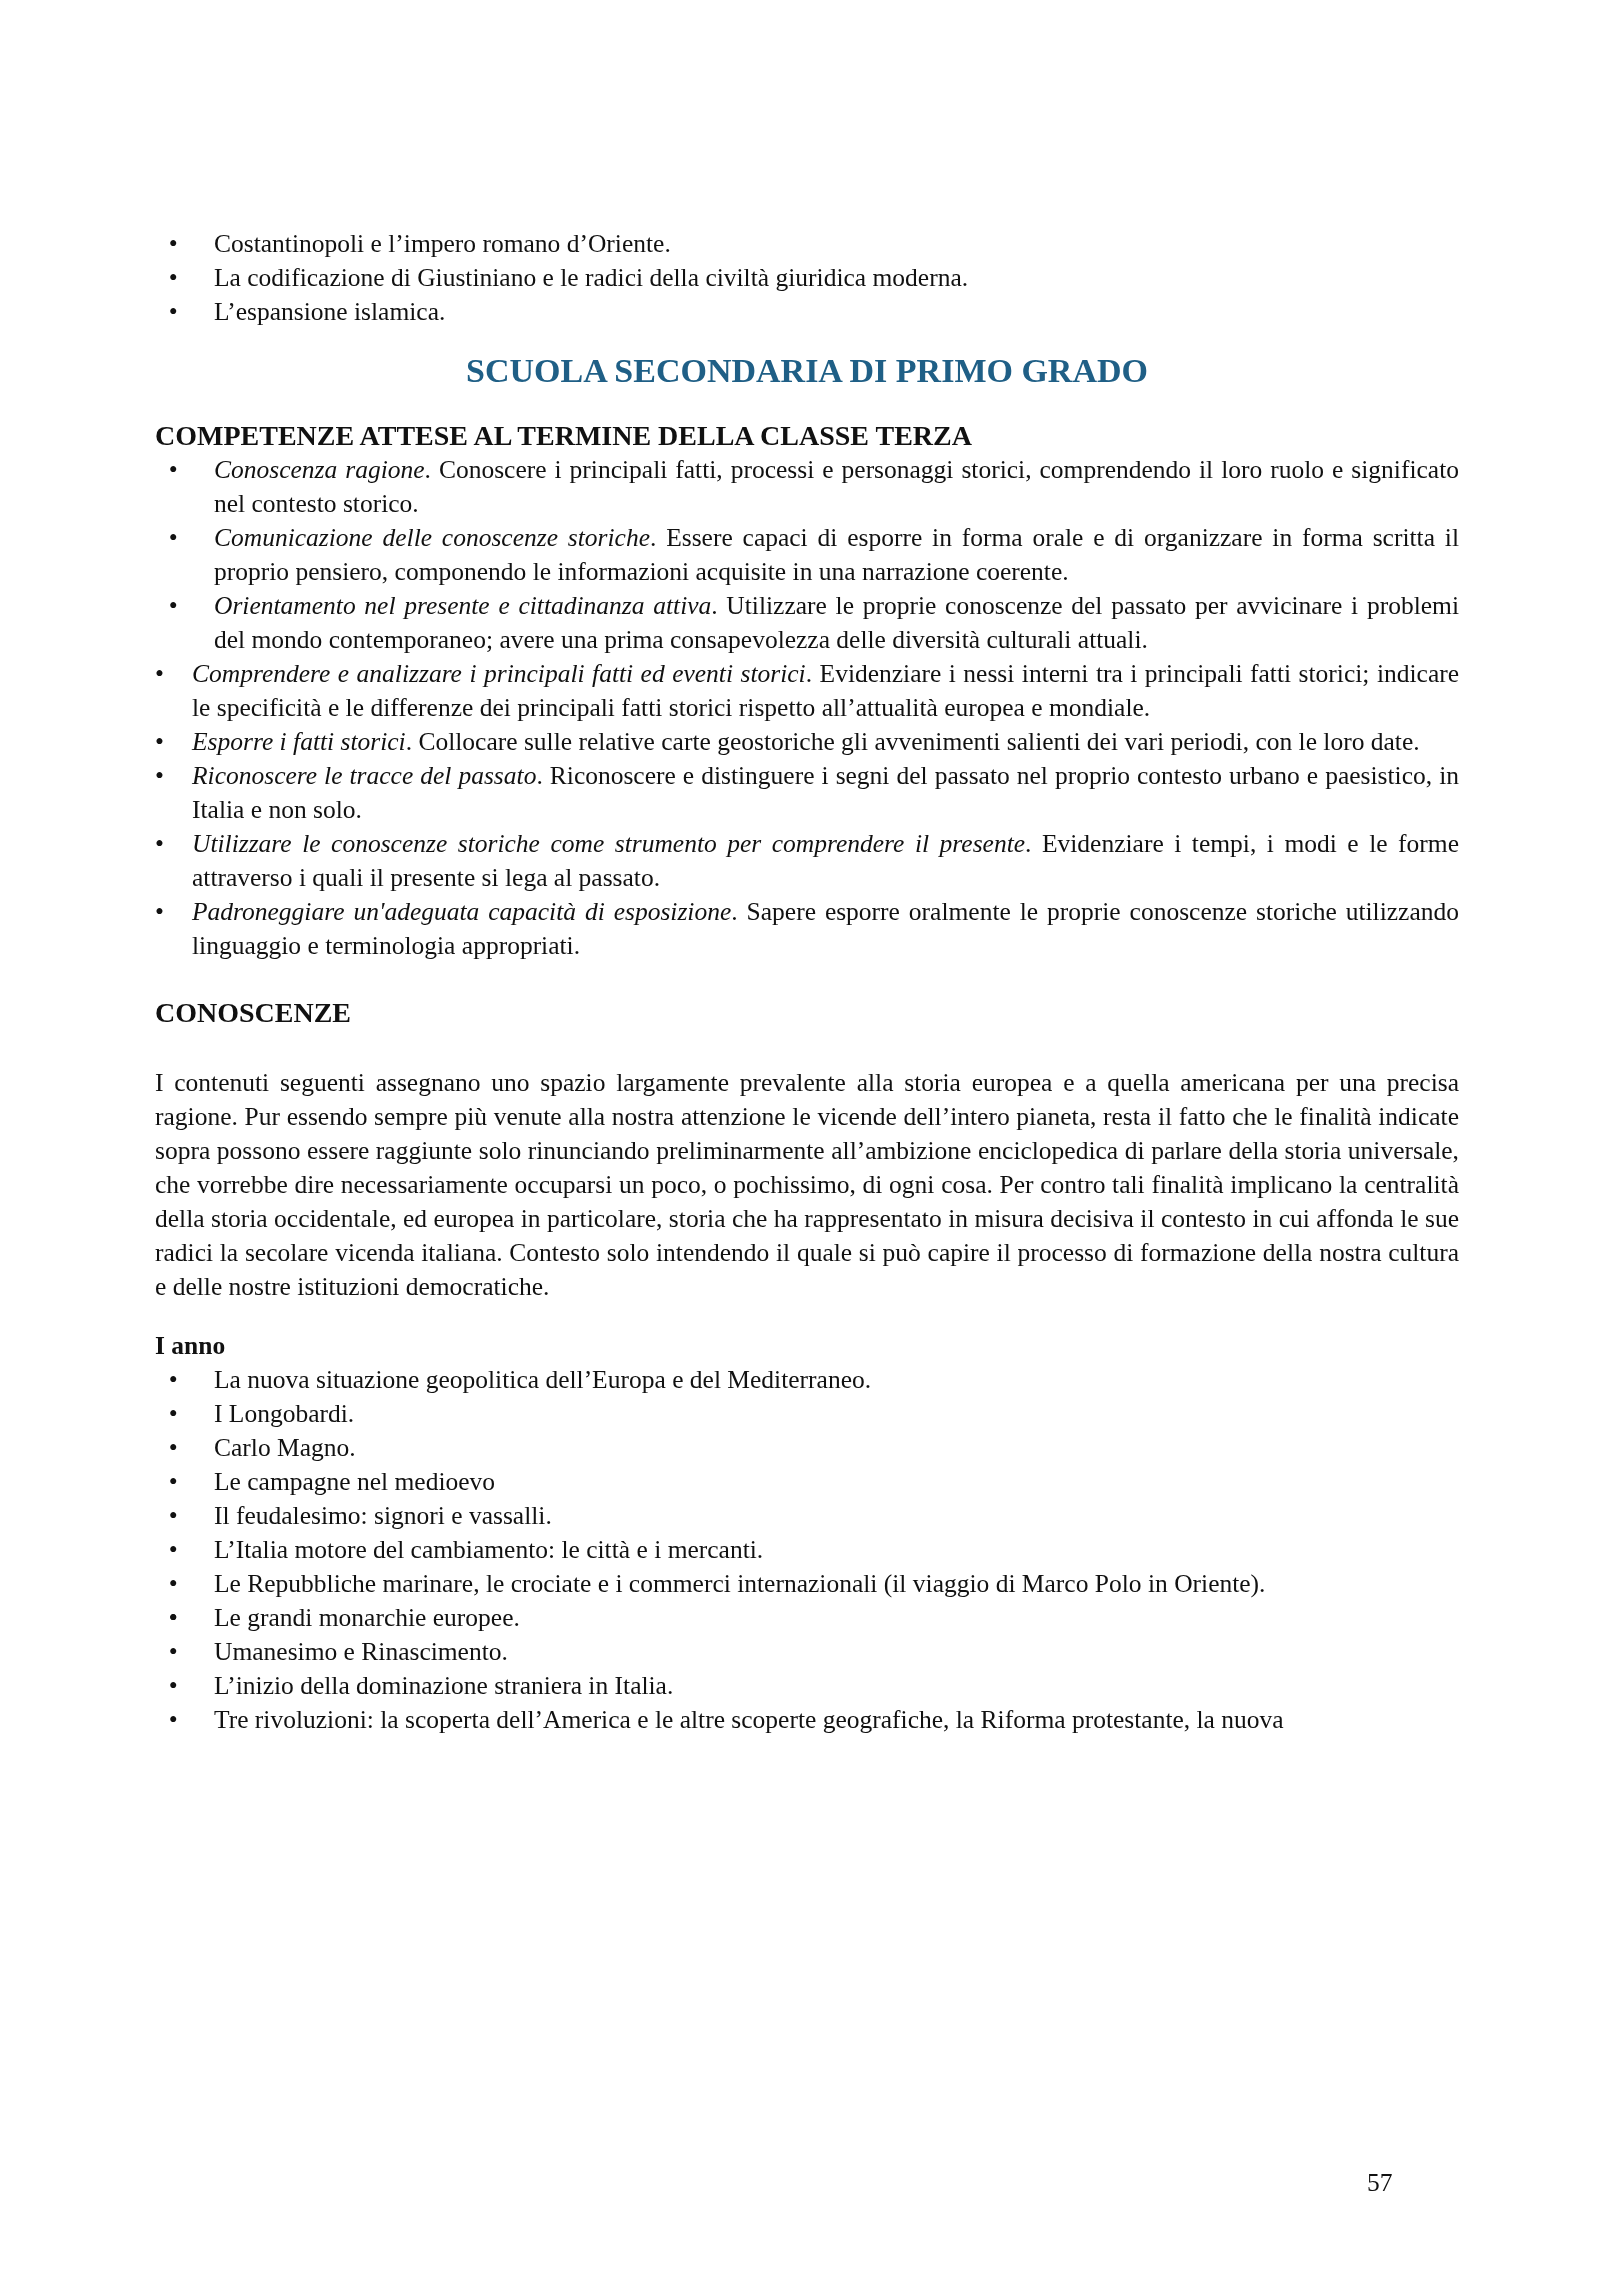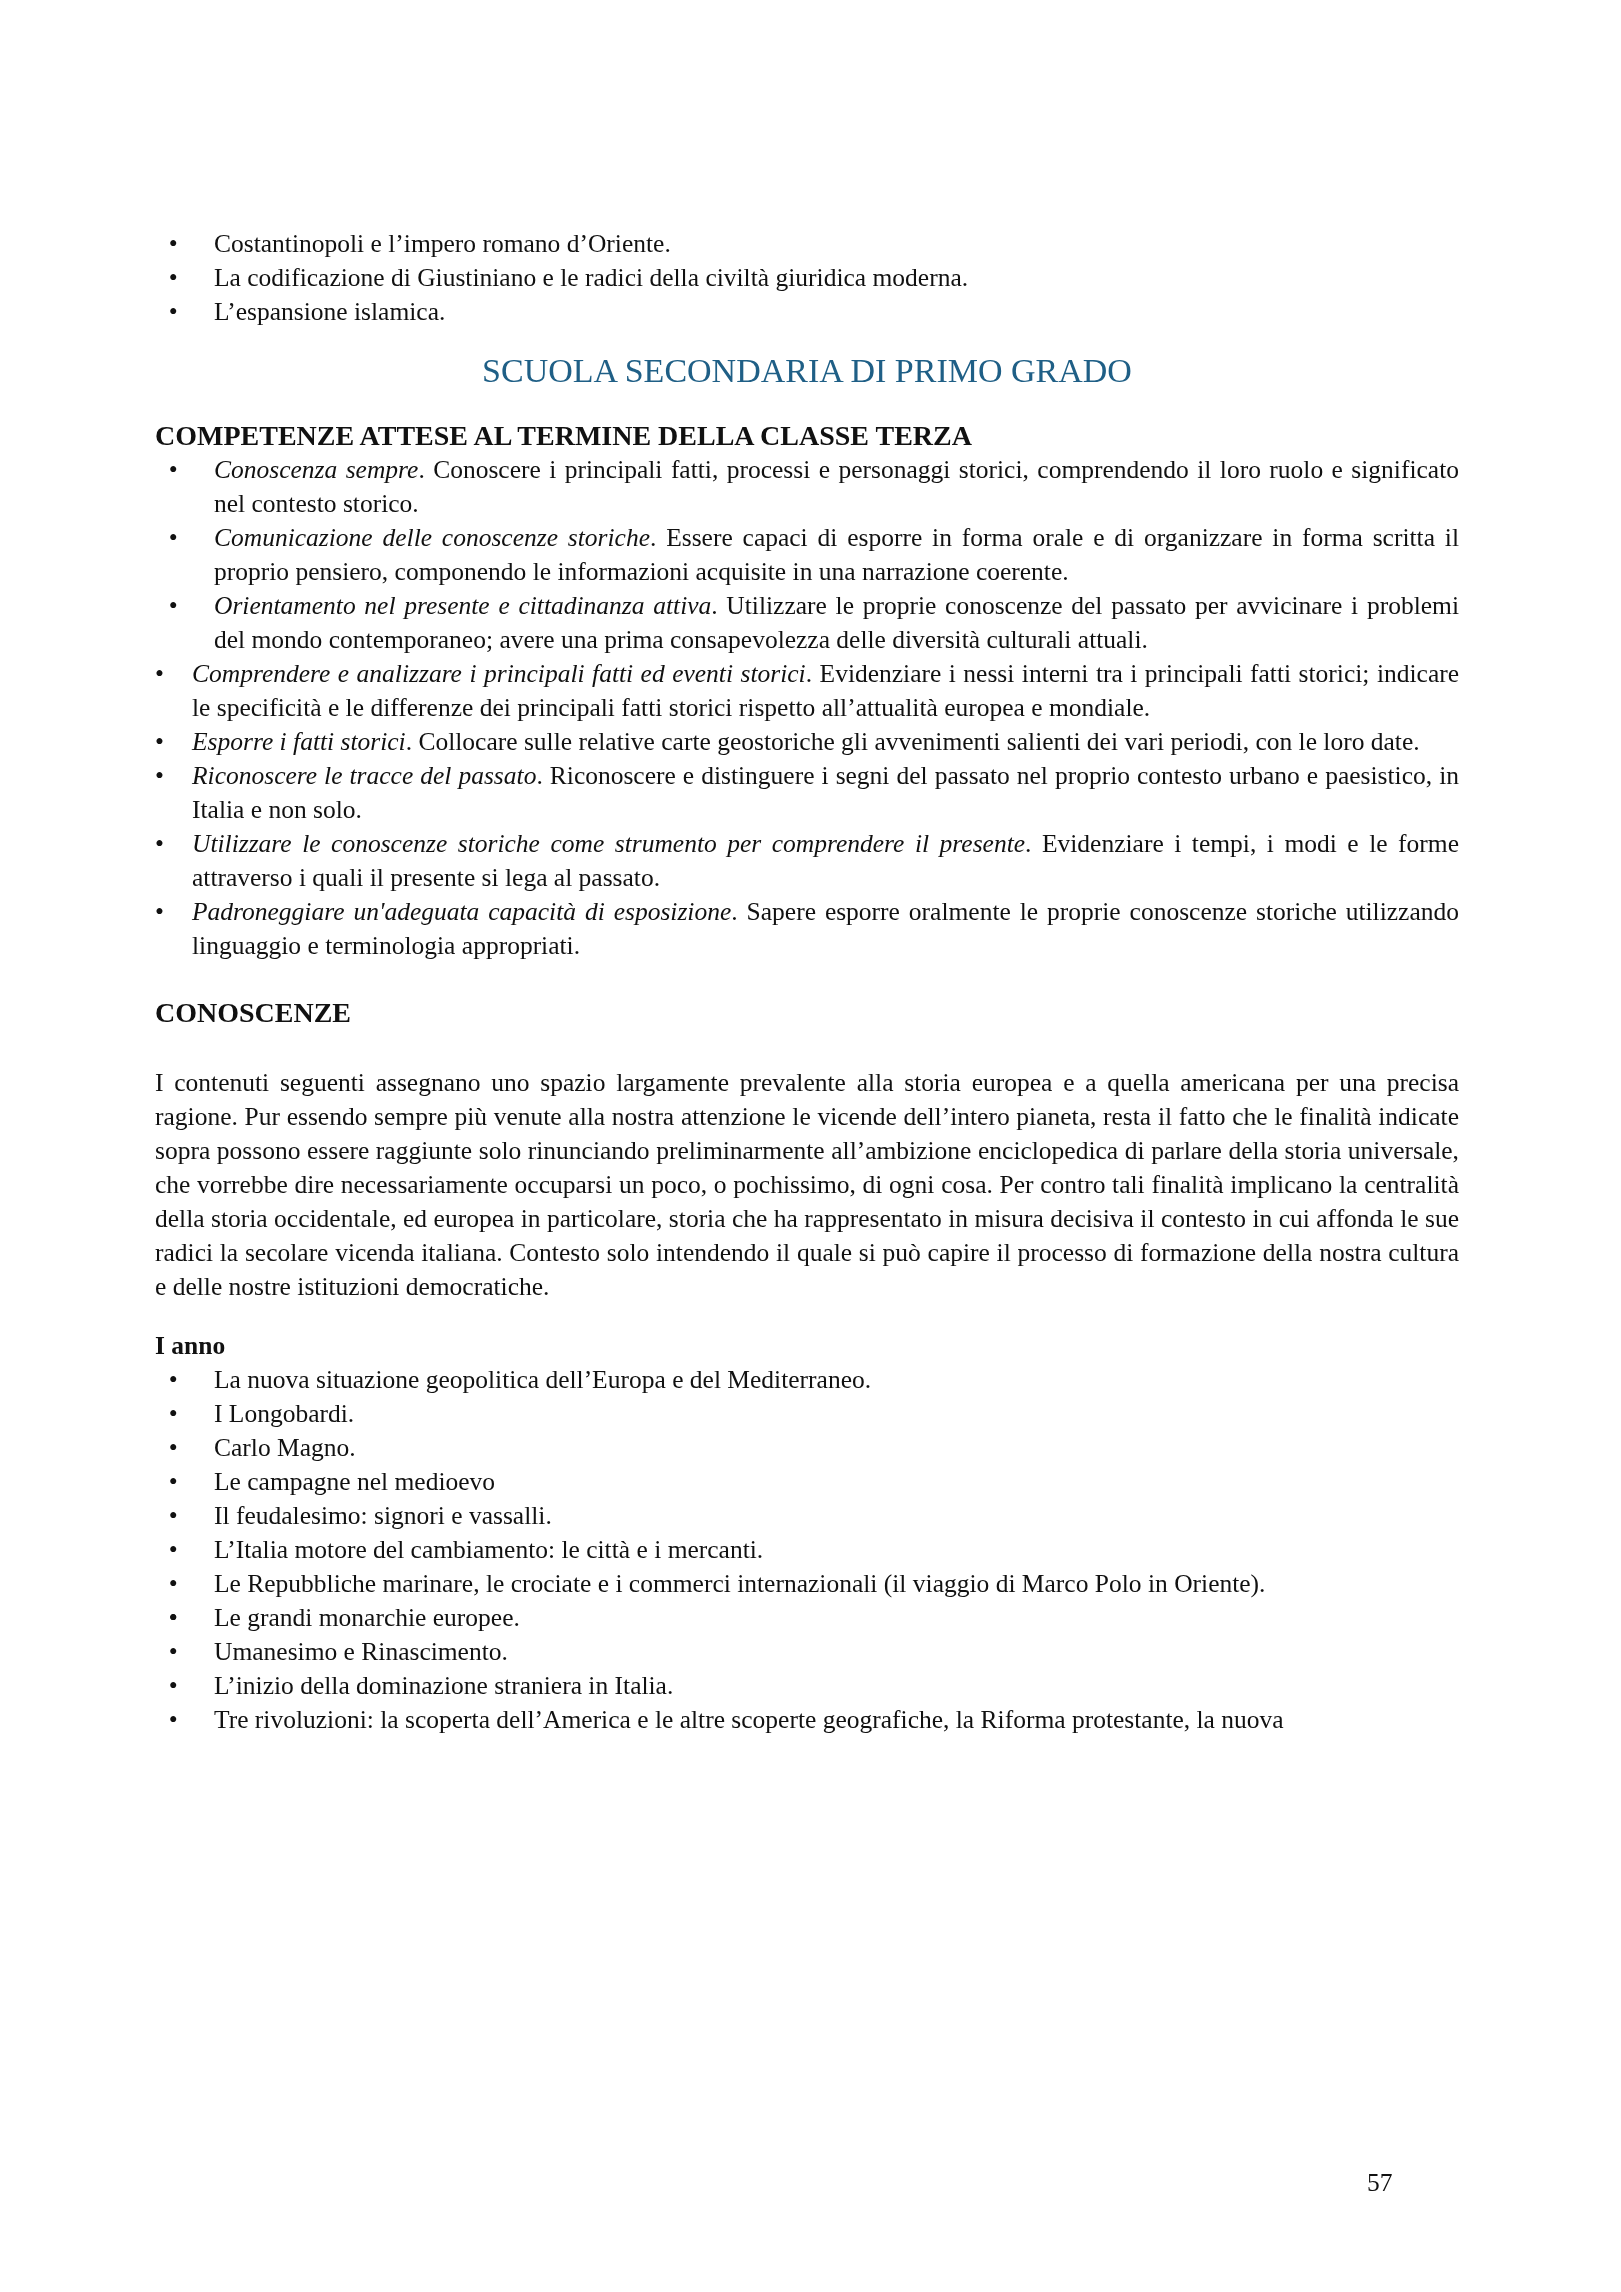--- a/index.html
+++ b/index.html
@@ -52,21 +52,21 @@
     }
     ul.blist.flush li {
       padding-left: 37px;
     }
     ul.blist.flush li .bullet {
       left: 0;
     }
     .main-title {
       text-align: center;
       color: #1f5f86;
-      font-weight: normal;
+      font-weight: bold;
       font-size: 34px;
       line-height: 39px;
       margin: 21.6px 0 0 0;
       padding-left: 0;
     }
     .section-heading {
       font-weight: bold;
       font-size: 28px;
       line-height: 34px;
       margin: 0;
@@ -103,21 +103,21 @@
       <li><span class="bullet">•</span><span>Costantinopoli e l’impero romano d’Oriente.</span></li>
       <li><span class="bullet">•</span><span>La codificazione di Giustiniano e le radici della civiltà giuridica moderna.</span></li>
       <li><span class="bullet">•</span><span>L’espansione islamica.</span></li>
     </ul>
 
     <h1 class="main-title" style="color: rgb(31, 95, 134);">SCUOLA SECONDARIA DI PRIMO GRADO</h1>
 
     <h2 class="section-heading h-comp">COMPETENZE ATTESE AL TERMINE DELLA CLASSE TERZA</h2>
 
     <ul class="blist indent list-comp">
-      <li><span class="bullet">•</span><em>Conoscenza sempre</em><span>. Conoscere i principali fatti, processi e  personaggi storici,  comprendendo il loro ruolo e significato nel contesto storico.</span></li>
+      <li><span class="bullet">•</span><em>Conoscenza ragione</em><span>. Conoscere i principali fatti, processi e  personaggi storici,  comprendendo il loro ruolo e significato nel contesto storico.</span></li>
       <li><span class="bullet">•</span><em>Comunicazione delle conoscenze storiche</em><span>. Essere capaci di esporre in forma orale e di organizzare in forma scritta il proprio pensiero, componendo le informazioni acquisite in una narrazione coerente.</span></li>
       <li><span class="bullet">•</span><em>Orientamento nel presente e cittadinanza attiva</em><span>. Utilizzare le proprie conoscenze del passato per avvicinare i problemi del mondo contemporaneo; avere una prima consapevolezza delle diversità culturali attuali.</span></li>
     </ul>
 
 
     <ul class="blist flush list-obj">
       <li><span class="bullet">•</span><em>Comprendere e analizzare i principali fatti ed eventi storici</em><span>. Evidenziare i nessi interni tra  i principali fatti storici; indicare le specificità e le differenze dei principali fatti storici rispetto all’attualità europea e mondiale.</span></li>
       <li><span class="bullet">•</span><em>Esporre i fatti storici</em><span>. Collocare sulle relative carte geostoriche gli avvenimenti salienti dei vari periodi, con le loro date.</span></li>
       <li><span class="bullet">•</span><em>Riconoscere le tracce del passato</em><span>. Riconoscere e distinguere i segni del passato nel proprio contesto urbano e paesistico, in Italia e non solo.</span></li>
       <li><span class="bullet">•</span><em>Utilizzare le conoscenze storiche come strumento per comprendere il presente</em><span>. Evidenziare i tempi, i modi e le forme attraverso i quali il presente si lega al passato.</span></li>

